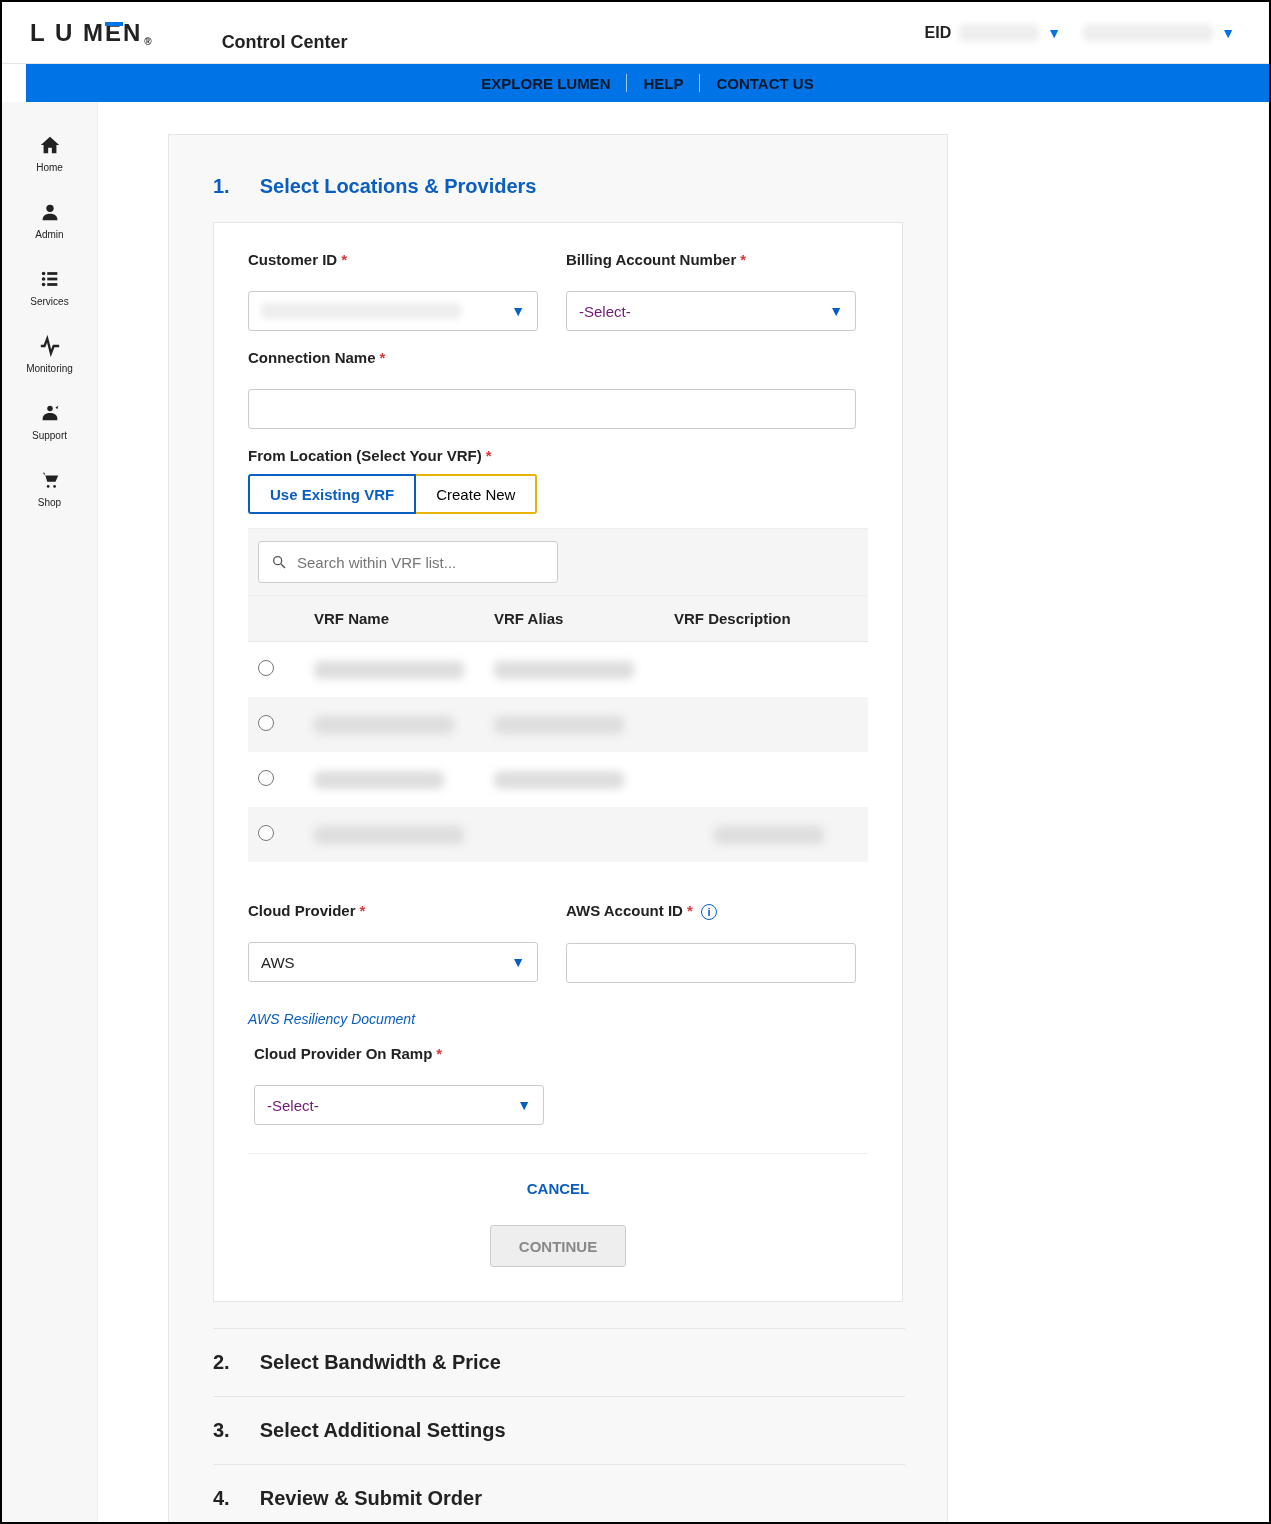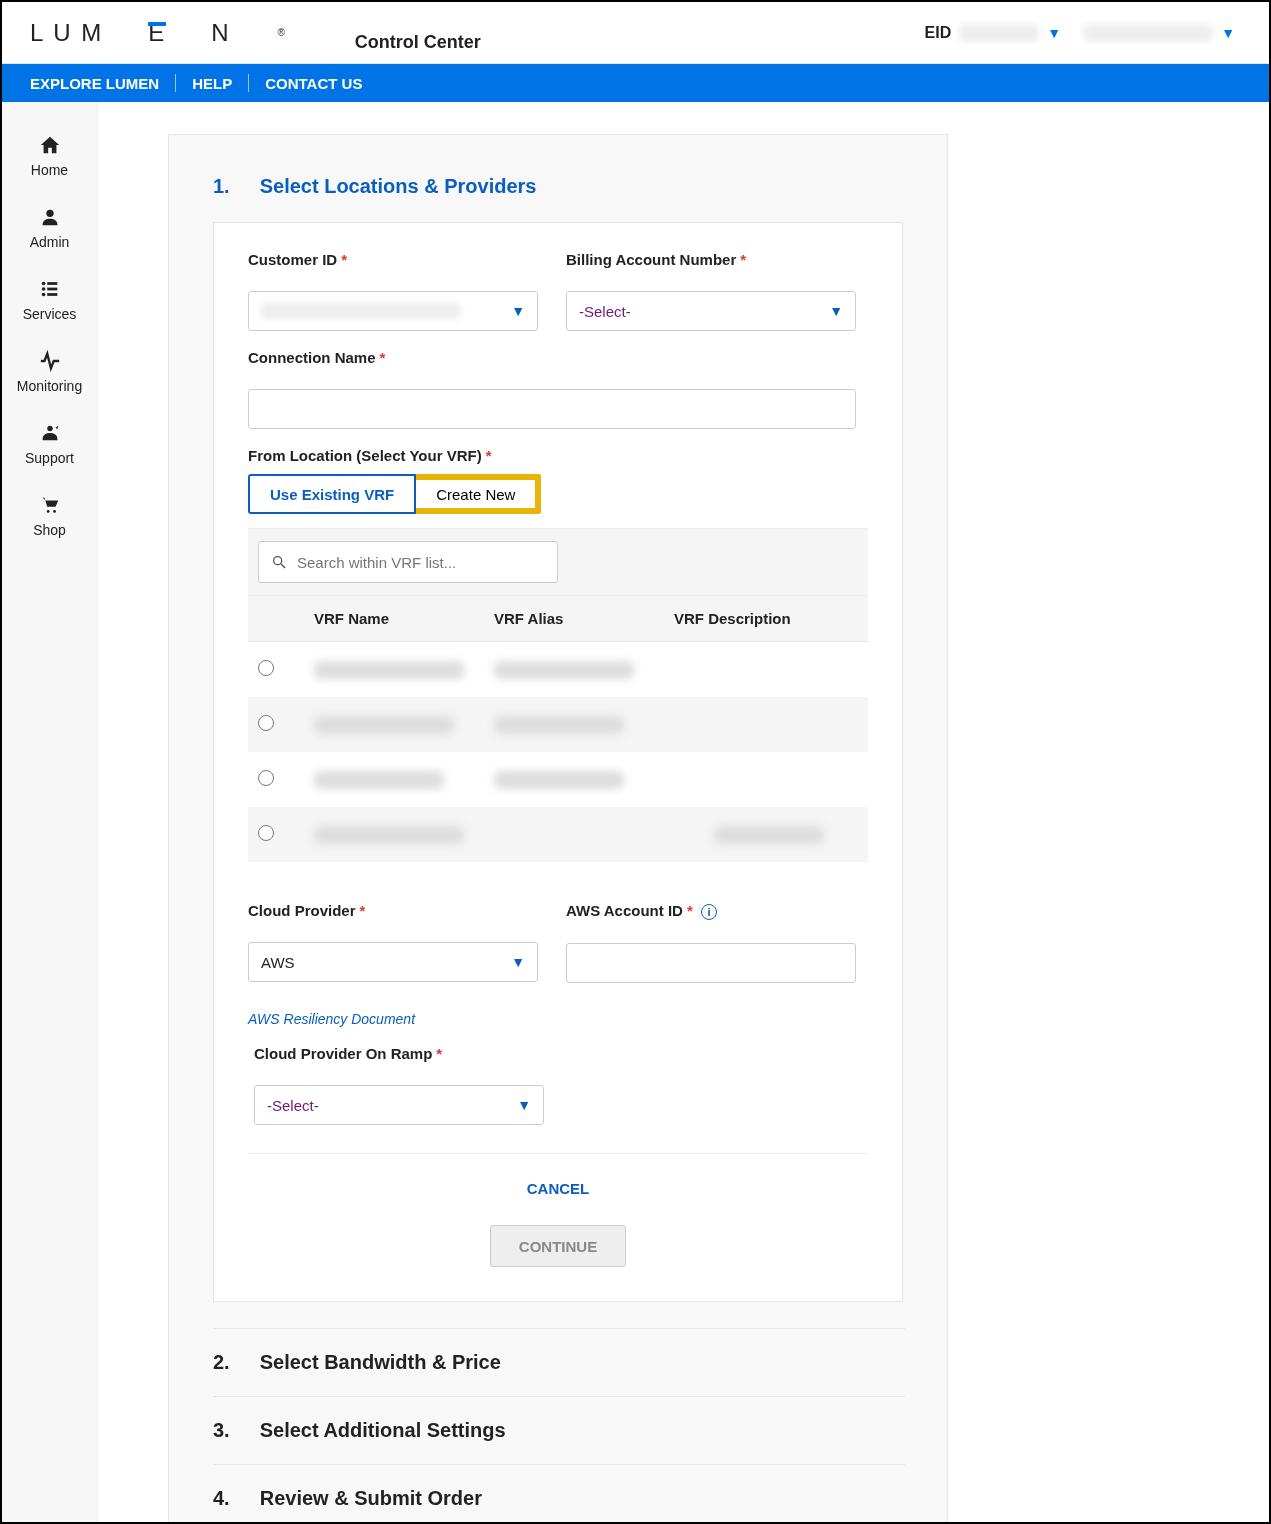--- a/index.html
+++ b/index.html
@@ -1,41 +1,41 @@
 <!DOCTYPE html>
 <html><head>
 <meta charset="utf-8">
 <style>
   * { box-sizing: border-box; margin: 0; padding: 0; font-family: Arial, Helvetica, sans-serif; }
   body { background: #fff; color: #222; width: 1271px; }
   .frame { border: 2px solid #000; width: 1271px; height: 1524px; overflow: hidden; }
 
   
   .topbar { display: flex; align-items: center; height: 62px; padding: 0 28px; border-bottom: 1px solid #e5e5e5; }
-  .logo { font-weight: 400; font-size: 24px; letter-spacing: 2px; display: flex; align-items: center; gap: 45px; }
+  .logo { font-weight: 700; font-size: 24px; letter-spacing: 2px; display: flex; align-items: flex-end; }
   .logo .e-upper { position: relative; display: inline-block; }
   .logo .e-upper::before { content:""; position:absolute; top:3px; left:0; right:0; height:4px; background:#0073e6; }
   .logo sup { font-size:10px; margin-left:2px; }
   .appname { margin-left: 68px; font-weight: 700; font-size: 18px; margin-top: 20px; }
   .spacer { flex: 1; }
   .eid { font-weight:700; font-size:16px; color:#222; margin-right:8px; }
   .blur-pill { display:inline-block; background:#eee; border-radius:6px; filter: blur(3px); }
   .eid-val { width:80px; height:18px; }
   .user-val { width:130px; height:18px; margin-left:16px; }
   .chev { color:#0073e6; font-size:14px; margin:0 6px 0 8px; }
 
   
-  .bluebar { background:#0073e6; color:#ffffff; height:38px; display:flex; justify-content:flex-start; align-items:center; padding:0 28px; font-weight:700; font-size:15px; }
+  .bluebar { background:#0073e6; color:#0f172a; height:38px; display:flex; justify-content:center; align-items:center; padding:0 28px; font-weight:700; font-size:15px;margin-left:24px; }
   .bluebar .sep { width:1px; height:18px; background:rgba(255,255,255,0.6); margin:0 16px; }
   .bluebar span { cursor:pointer; }
 
   
   .body { display:flex; height: calc(1524px - 62px - 38px - 4px); }
   .sidenav { width:96px; background:#f7f7f7; border-right:1px solid #eee; padding-top:18px; }
-  .nav-item { display:flex; flex-direction:column; align-items:center; gap:6px; padding:14px 0; cursor:pointer; font-size:14px; color:#222; }
+  .nav-item { display:flex; flex-direction:column; align-items:center; gap:6px; padding:14px 0; cursor:pointer; font-size:10px; color:#222; }
   .nav-item svg { width:22px; height:22px; fill:#222; }
 
   .main { flex:1; padding: 32px 0 0 70px; background:#fff; }
   .card { width: 780px; background:#f8f8f8; border:1px solid #e5e5e5; padding: 40px 44px 30px 44px; }
 
   .step-head { display:flex; align-items:center; gap:30px; color:#0a5ec0; font-weight:700; font-size:20px; margin-bottom:24px; }
   .step-num { font-size:20px; }
 
   .panel { background:#fff; border:1px solid #e5e5e5; padding: 28px 34px 34px 34px; }
 
@@ -46,21 +46,21 @@
   .label { font-size:15px; font-weight:600; color:#222; }
   .req { color:#d83a3a; margin-left:4px; }
   .select, .input { height:40px; border:1px solid #ccc; border-radius:3px; padding:0 12px; font-size:15px; display:flex; align-items:center; justify-content:space-between; background:#fff; cursor:pointer; }
   .select .ph { color:#701a75; }
   .select .chv { color:#0a5ec0; font-size:14px; }
   .input input { border:none; outline:none; width:100%; height:100%; font-size:15px; }
   .select .blurval { width:200px; height:16px; background:#eee; filter:blur(3px); border-radius:4px; }
 
   .seglabel { font-size:15px; font-weight:700; margin: 18px 0 10px 0; }
   .seg { display:flex; }
-  .seg button { height:40px; padding:0 20px; border:6px solid #eab308; background:#fff; font-size:15px; cursor:pointer; }
+  .seg button { height:40px; padding:0 20px; border:2px solid #eab308; background:#fff; font-size:15px; cursor:pointer; }
   .seg button.active { border:2px solid #0a5ec0; color:#0a5ec0; font-weight:700; }
   .seg button:first-child { border-radius:3px 0 0 3px; }
   .seg button:last-child { border-radius:0 3px 3px 0; border-left:none; }
 
   .searchwrap { margin-top:14px; background:#f5f5f5; padding:12px 10px; border-top:1px solid #eee; border-bottom:1px solid #eee; }
   .searchbox { width:300px; height:42px; border:1px solid #ccc; border-radius:3px; background:#fff; display:flex; align-items:center; padding:0 12px; gap:10px; }
   .searchbox input { border:none; outline:none; font-size:15px; flex:1; color:#888; }
   .searchbox svg { width:16px; height:16px; fill:#555; }
 
   .thead { display:flex; padding:14px 10px; background:#f5f5f5; font-weight:700; font-size:15px; border-bottom:1px solid #e5e5e5; }

